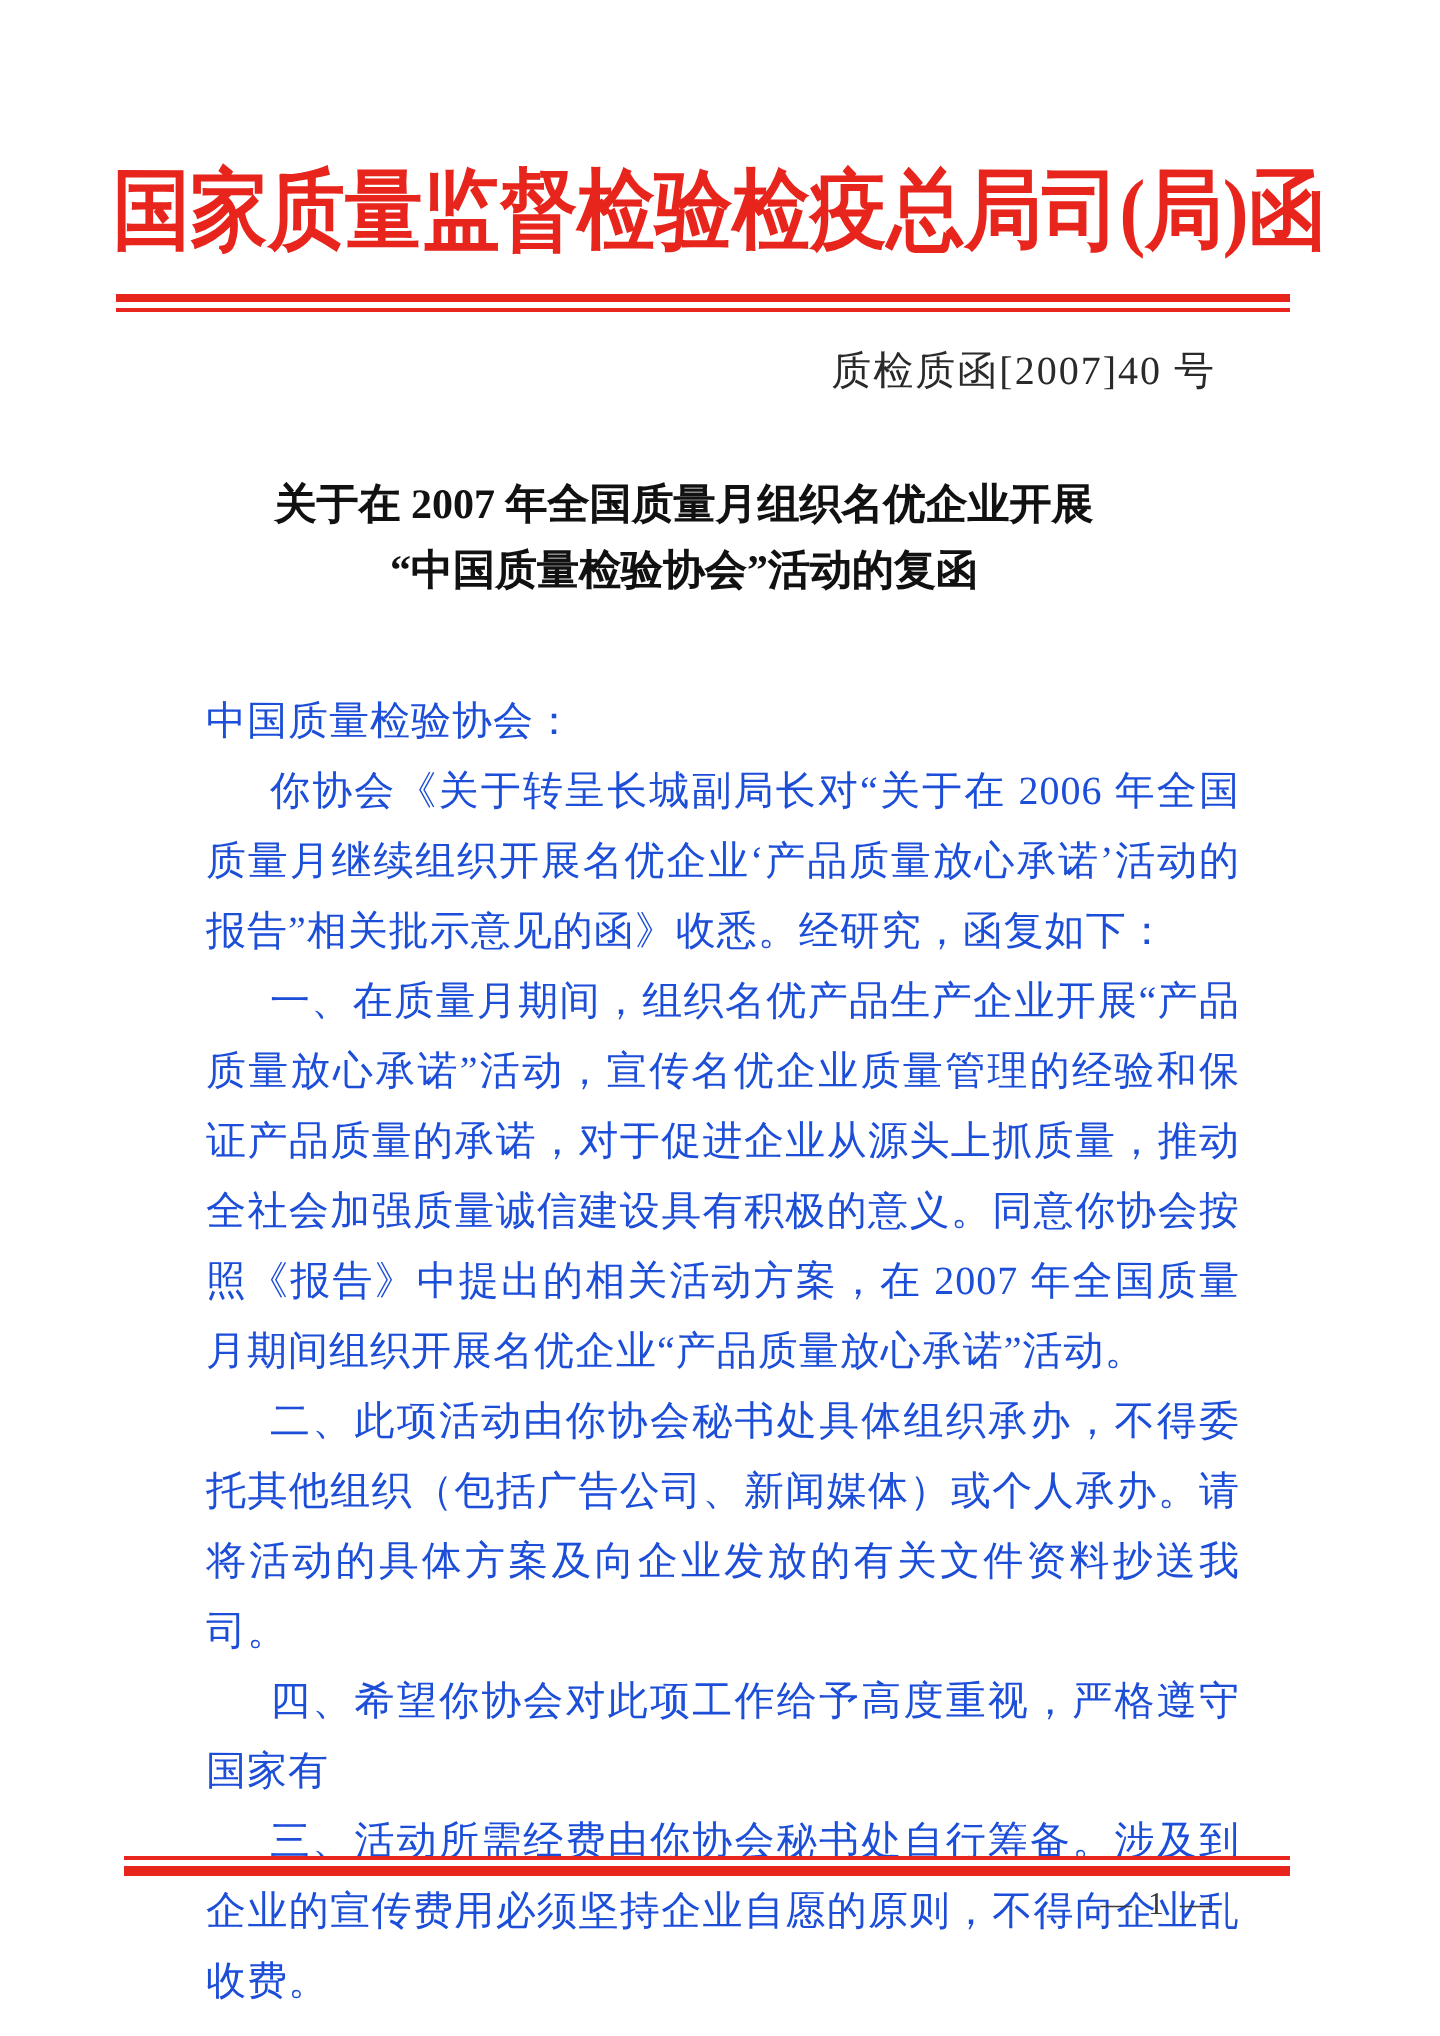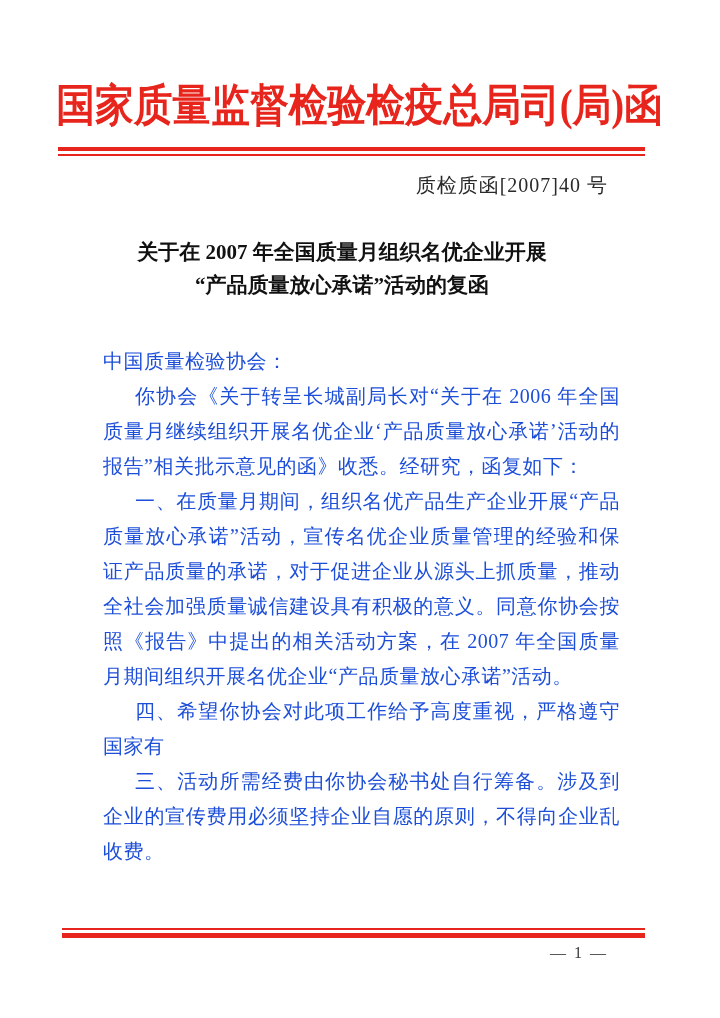--- a/index.html
+++ b/index.html
@@ -97,27 +97,28 @@
 
   <div class="head-rule">
     <div class="rule-thick"></div>
     <div class="rule-thin"></div>
   </div>
 
   <div class="doc-number">质检质函[2007]40 号</div>
 
   <div class="doc-title">
     <div>关于在 2007 年全国质量月组织名优企业开展</div>
-    <div>“产品质量放心承诺”活动的复函</div>
+    <div>“中国质量检验协会”活动的复函</div>
   </div>
 
   <div class="body-text">
     <p class="salutation">中国质量检验协会：</p>
     <p>你协会《关于转呈长城副局长对“关于在 2006 年全国质量月继续组织开展名优企业‘产品质量放心承诺’活动的报告”相关批示意见的函》收悉。经研究，函复如下：</p>
     <p>一、在质量月期间，组织名优产品生产企业开展“产品质量放心承诺”活动，宣传名优企业质量管理的经验和保证产品质量的承诺，对于促进企业从源头上抓质量，推动全社会加强质量诚信建设具有积极的意义。同意你协会按照《报告》中提出的相关活动方案，在 2007 年全国质量月期间组织开展名优企业“产品质量放心承诺”活动。</p>
+    <p>二、此项活动由你协会秘书处具体组织承办，不得委托其他组织（包括广告公司、新闻媒体）或个人承办。请将活动的具体方案及向企业发放的有关文件资料抄送我司。</p>
     <p>四、希望你协会对此项工作给予高度重视，严格遵守国家有</p>
     <p>三、活动所需经费由你协会秘书处自行筹备。涉及到企业的宣传费用必须坚持企业自愿的原则，不得向企业乱收费。</p>
   </div>
 
   <div class="foot-rule">
     <div class="rule-thin"></div>
     <div class="rule-thick"></div>
   </div>
 
   <div class="page-number">— 1 —</div>

